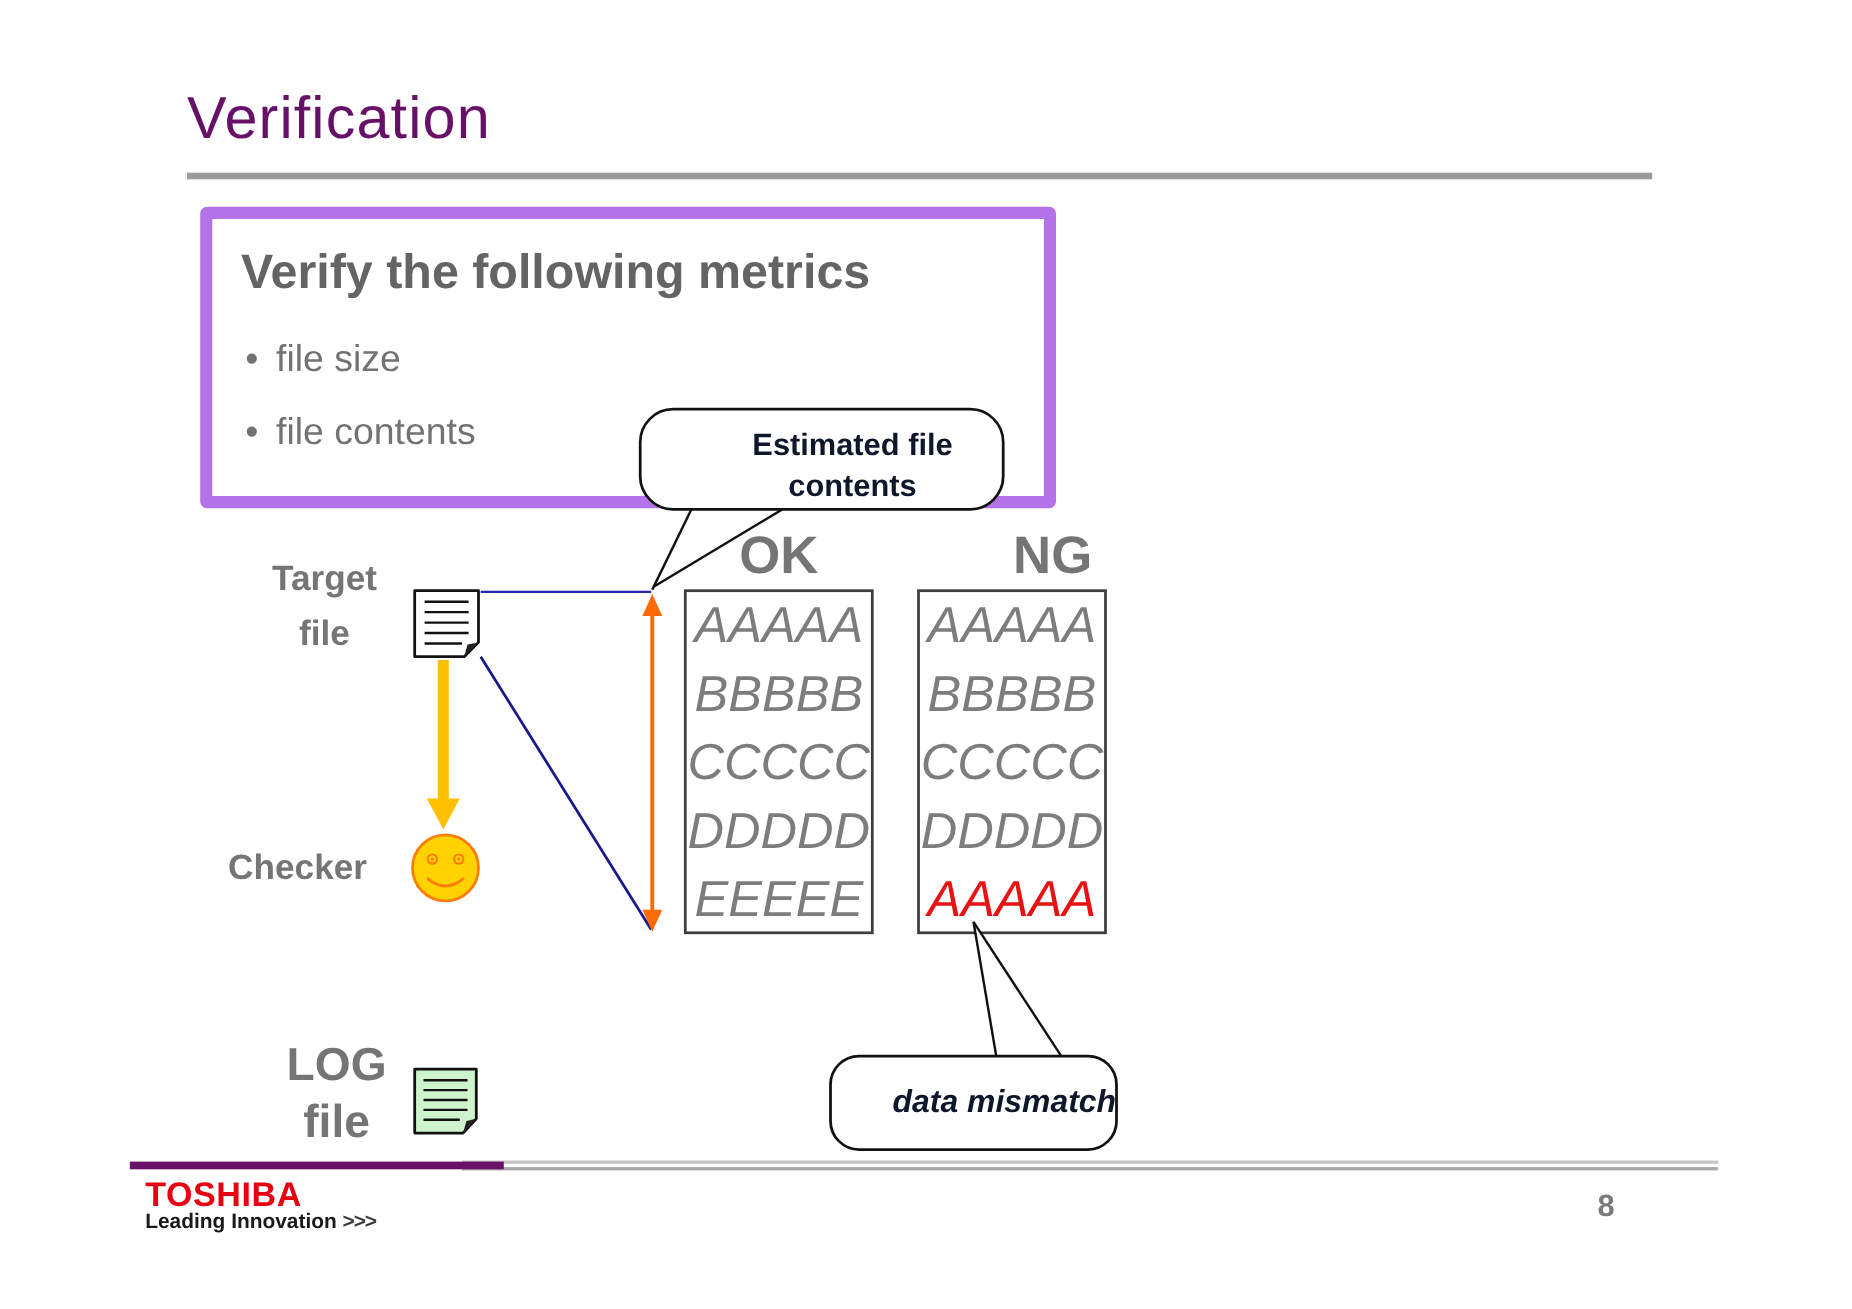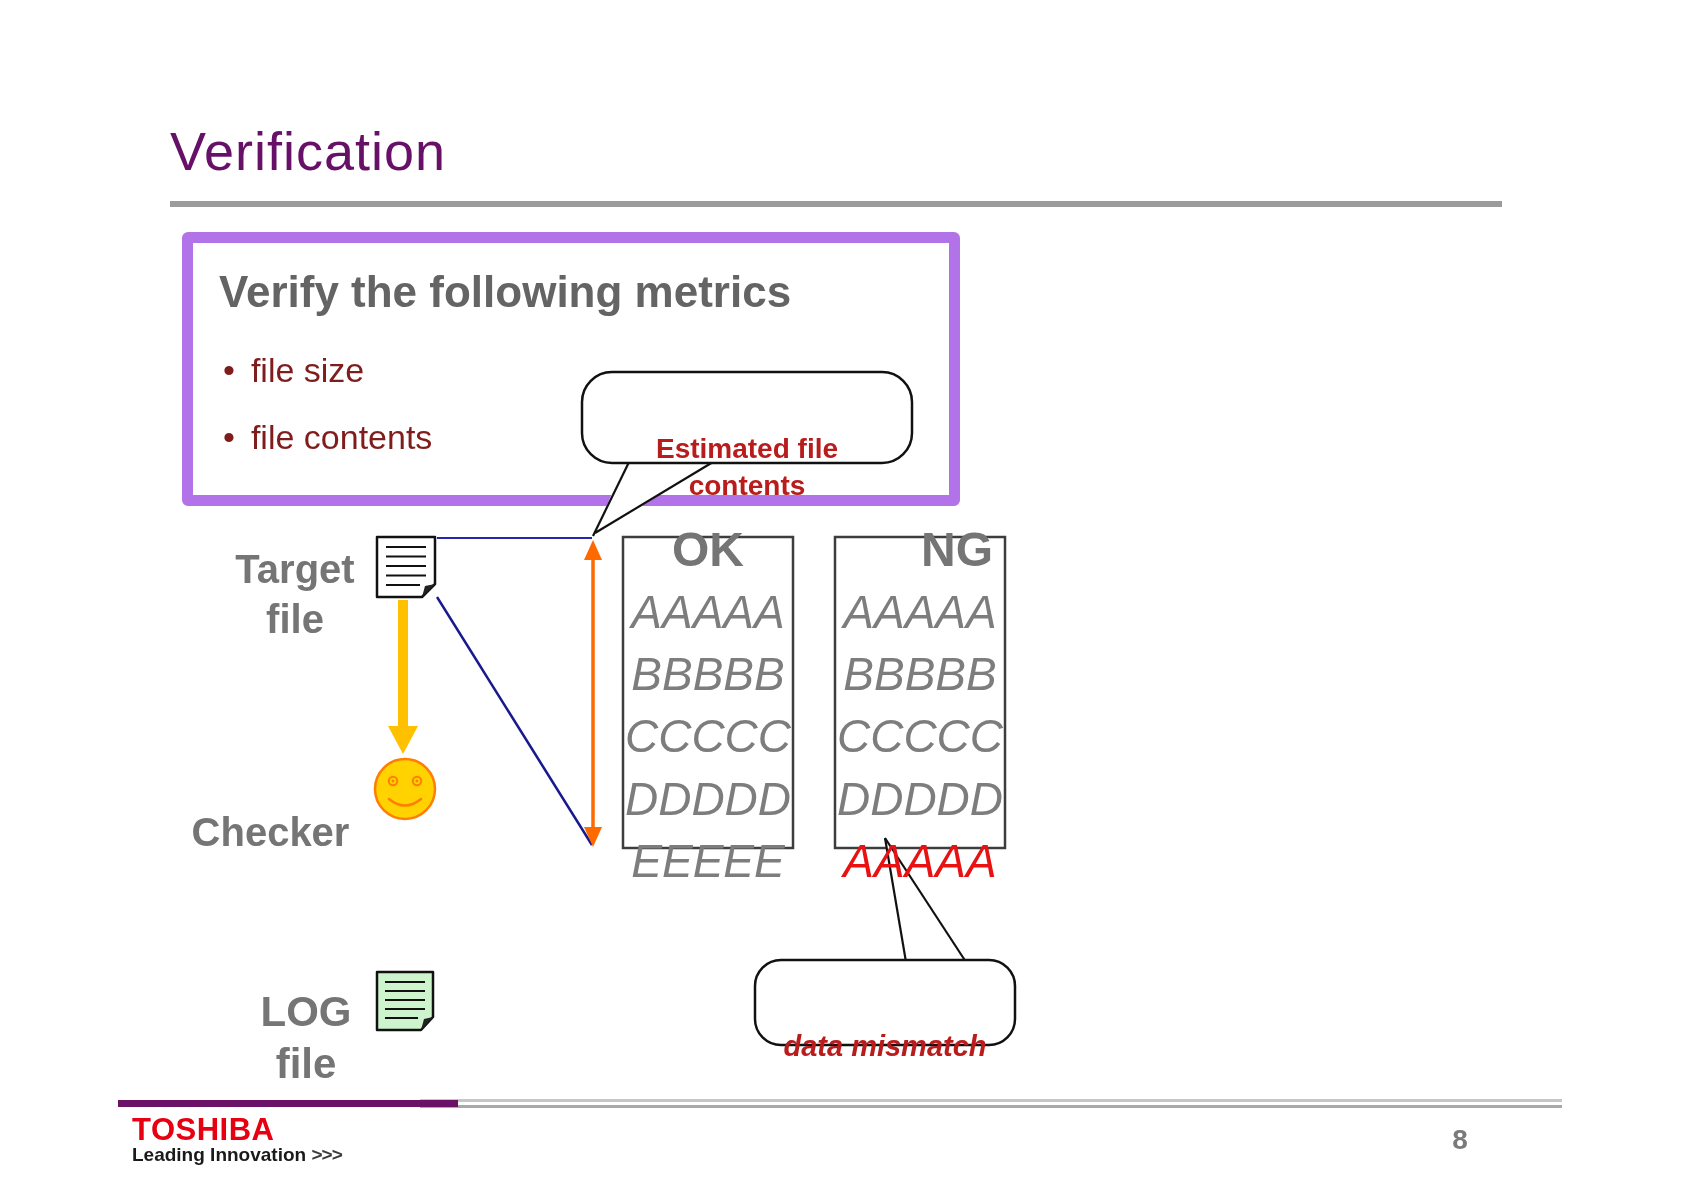--- a/index.html
+++ b/index.html
@@ -1,58 +1,58 @@
 <!DOCTYPE html>
 <html style="--title-purple: #671067; --accent-purple: #b273e8; --mismatch-red: #e81212; --brand-red: #e60012; --connector-blue: #2525b0; --compare-orange: #ff6a00; --checker-yellow: #ffc000; --smiley-fill: #ffd200; --smiley-stroke: #ff7d00; --log-green: #cdf4cd;"><head>
 <meta charset="utf-8">
 <style>
   html,body{margin:0;padding:0;background:#fff;}
   .slide{
     position:relative;width:1684px;height:1190px;background:#ffffff;overflow:hidden;
     font-family:"Liberation Sans",sans-serif;
   }
-  .abs{position:absolute;margin-top:44px;}
+  .abs{position:absolute;}
   .slide-title{
     left:170px;top:76px;font-size:54px;color:var(--title-purple,#671067);
     letter-spacing:1px;
   }
   .title-rule{left:170px;top:157px;width:1332px;height:6px;background:#9b9b9b;}
   .metrics-box{
     left:182px;top:188px;width:778px;height:274px;box-sizing:border-box;
     border:11px solid var(--accent-purple,#b273e8);border-radius:6px;background:transparent;
   }
   .metrics-heading{
     position:absolute;left:26px;top:24px;font-size:44px;font-weight:bold;color:#646464;
   }
   .bullet-item{
-    position:absolute;left:30px;font-size:34px;color:#7f1d1d;text-align:center;
+    position:absolute;left:30px;font-size:34px;color:#737373;text-align:center;
   }
   .bullet-item::before{content:"•";margin-right:16px;}
   .bullet-0{top:108px;}
   .bullet-1{top:175px;}
   svg.overlay{position:absolute;left:0;top:0;width:1684px;height:1190px;}
   .callout-text{
-    text-align:center;font-weight:bold;color:#b91c1c;
+    text-align:center;font-weight:bold;color:#0f172a;padding-left:28px;
   }
   .estimated-text{left:582px;top:386px;width:330px;font-size:28px;line-height:37px;}
   .mismatch-text{left:755px;top:986px;width:260px;font-size:29px;font-style:italic;}
   .col-header{
     width:170px;text-align:center;font-size:48px;font-weight:bold;color:#757575;top:478px;
   }
   .ok-header{left:623px;}
   .ng-header{left:872px;}
   .col-rows{
     width:170px;height:311px;top:537px;display:flex;flex-direction:column;
     justify-content:space-around;align-items:center;font-size:46px;color:#7d7d7d;font-style:italic;
   }
   .ok-rows{left:623px;}
   .ng-rows{left:835px;}
   .row-mismatch{color:var(--mismatch-red,#e81212);}
   .side-label{
-    text-align:center;font-weight:bold;color:#757575;font-size:40px;line-height:50px;
+    text-align:center;font-weight:bold;color:#757575;font-size:32px;line-height:50px;
   }
   .target-label{left:205px;top:500px;width:180px;}
   .checker-label{left:183px;top:763px;width:175px;}
   .log-label{left:226px;top:942px;width:160px;font-size:42px;line-height:52px;}
   .footer-gray-line{
     left:420px;top:1055px;width:1142px;height:9px;box-sizing:border-box;
     background:#ffffff;border-top:3px solid #c6c6c6;border-bottom:3px solid #a9a9a9;
   }
   .footer-purple-line{left:118px;top:1056px;width:340px;height:7px;background:#6a1168;}
   .brand{left:132px;top:1068px;font-size:31px;font-weight:bold;color:var(--brand-red,#e60012);letter-spacing:0.5px;}

